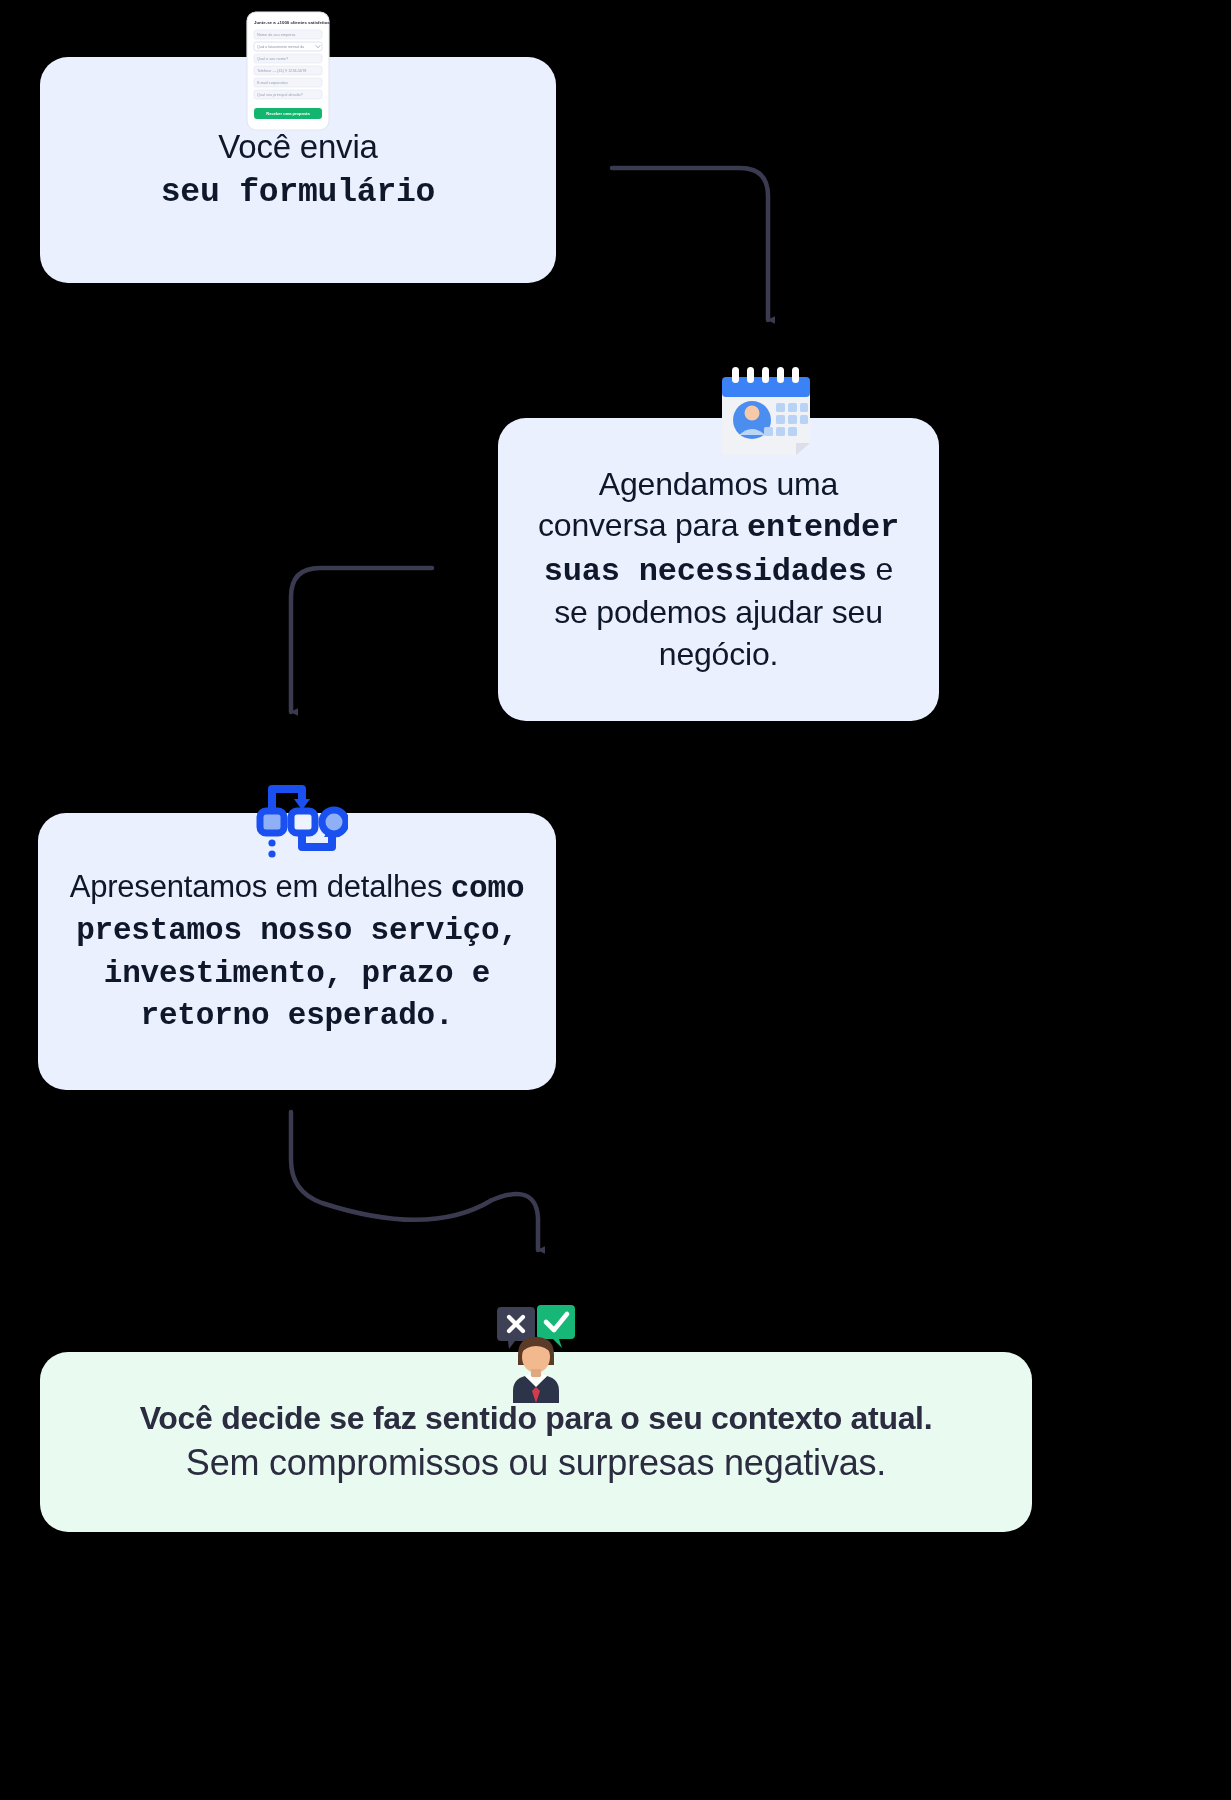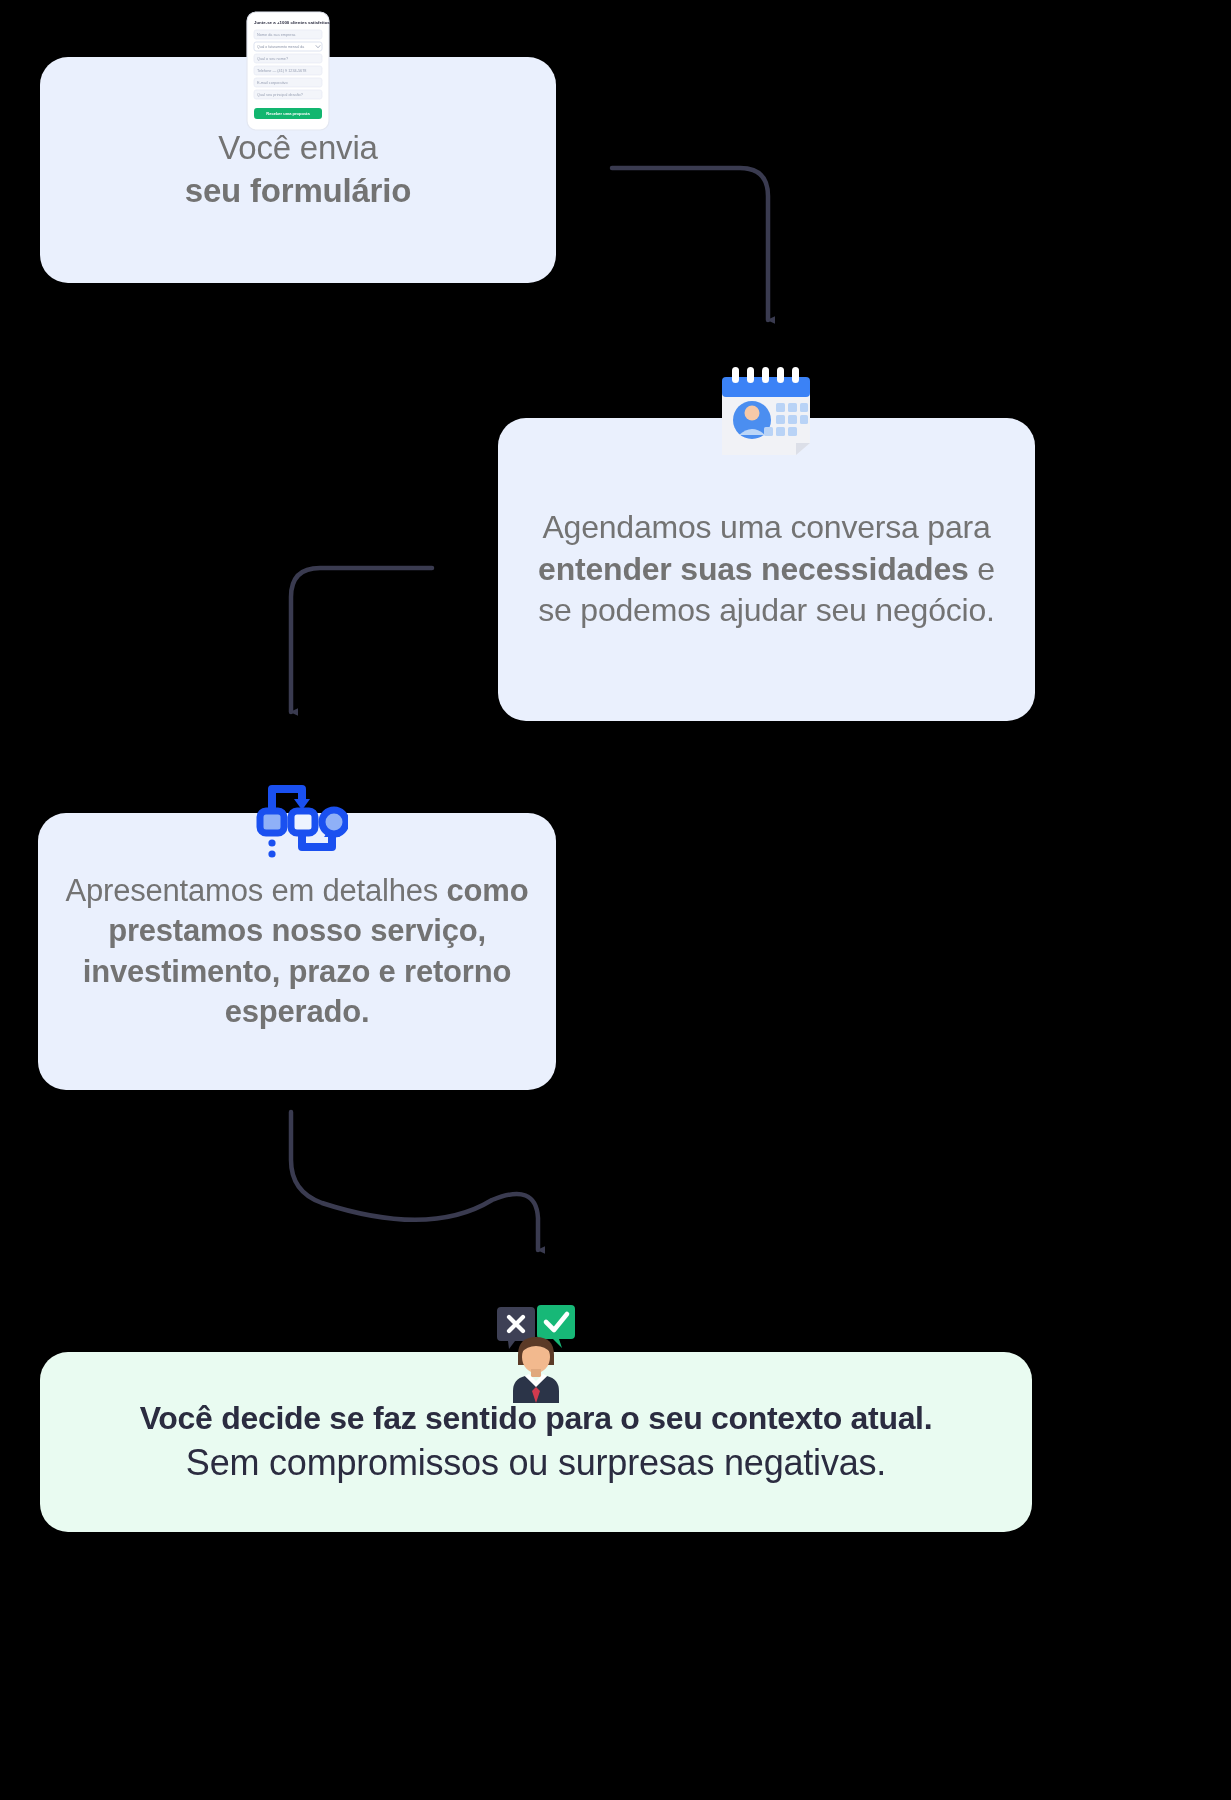--- a/index.html
+++ b/index.html
@@ -42,44 +42,45 @@
     flex-direction: column;
     align-items: center;
     justify-content: center;
     text-align: center;
   }
 
   .card-blue { background: #eaf0fd; }
   .card-green { background: #e9fbf1; }
 
   .card-text {
-    color: #737373;
+    color: #0f172a;
     line-height: 1.30;
     letter-spacing: -0.2px;
   }
 
   .card-text b, .card-text strong {
     font-weight: 700;
+    font-family: Liberation Mono, monospace;
   }
 
   
   #card-1 {
     left: 40px;
     top: 57px;
     width: 516px;
     height: 226px;
     padding: 0 30px;
   }
   #card-1 .card-text { font-size: 33px; font-weight: 400; }
 
   
   #card-2 {
     left: 498px;
     top: 418px;
-    width: 537px;
+    width: 441px;
     height: 303px;
     padding: 0 36px;
     align-items: center;
   }
   #card-2 .card-text { font-size: 32px; font-weight: 400; }
 
   
   #card-3 {
     left: 38px;
     top: 813px;

